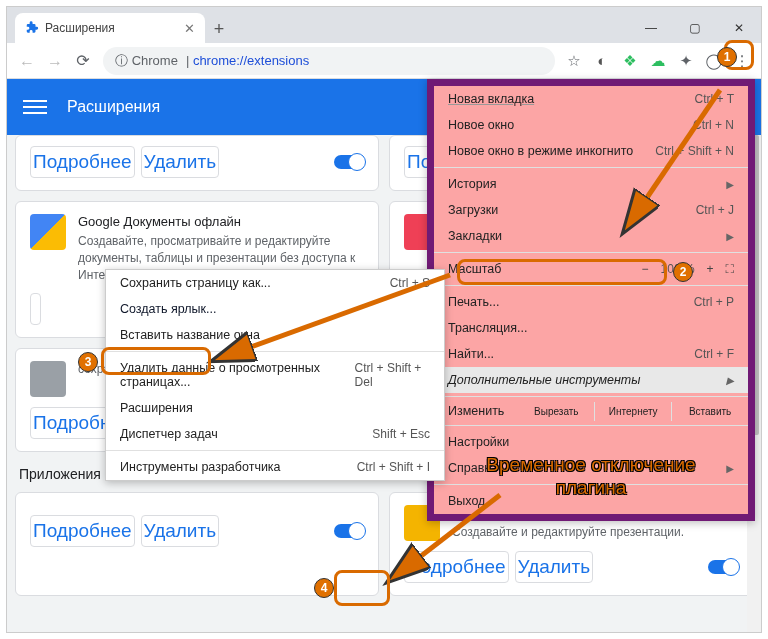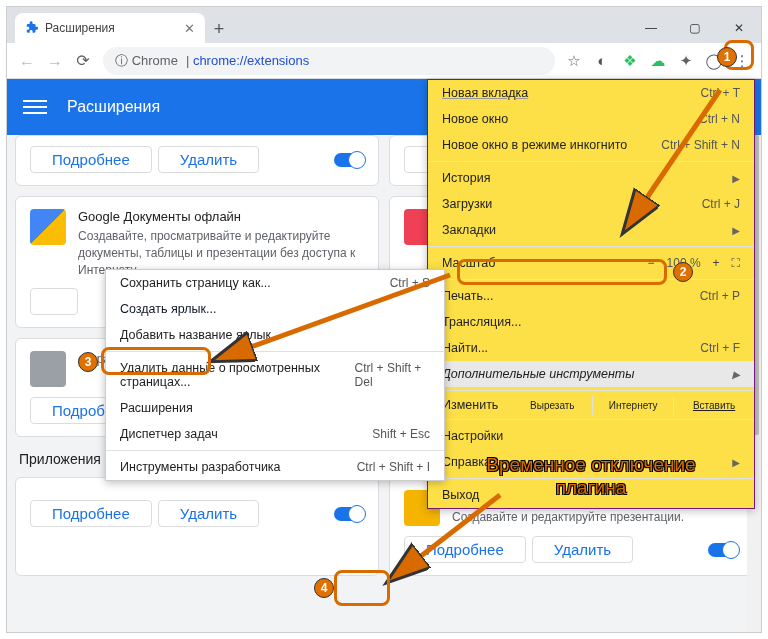--- a/index.html
+++ b/index.html
@@ -26,35 +26,35 @@
 .page-title { font-size: 16px; }
 .content { background: #f1f3f4; height: calc(100% - 128px); overflow-y: hidden; padding: 0 8px; position: relative; }
 .row { display: flex; gap: 10px; margin-bottom: 10px; }
 .card { flex: 1; background: #fff; border: 1px solid #dadce0; border-radius: 6px; padding: 12px 14px; }
 .card-top { display: flex; }
 .card-icon { width: 36px; height: 36px; margin-right: 12px; flex: none; border-radius: 4px; }
 .card-body { flex: 1; }
 .card-title { font-size: 13px; color: #202124; margin-bottom: 4px; }
 .card-desc { font-size: 12px; color: #5f6368; line-height: 1.4; }
 .card-actions { display: flex; align-items: center; margin-top: 10px; }
-.link-btn { font-size: 15px; color: #1a73e8; padding: 4px 21px; border: 1px solid #dadce0; border-radius: 4px; margin-right: 6px; background: #fff; }
+.link-btn { font-size: 19px; color: #1a73e8; padding: 4px 2px; border: 1px solid #dadce0; border-radius: 4px; margin-right: 6px; background: #fff; }
 .toggle { width: 30px; height: 14px; background: #1a73e8; border-radius: 7px; position: relative; margin-left: auto; }
 .toggle::after { content: ""; position: absolute; width: 16px; height: 16px; background: #fff; border: 1px solid #1a73e8; border-radius: 50%; top: -2px; right: -2px; }
 .section-title { font-size: 14px; color: #202124; margin: 14px 0 10px 4px; }
-.main-menu { position: absolute; right: 6px; top: 72px; width: 328px; background: #fde047; box-shadow: 0 2px 8px rgba(0,0,0,.25); border: 1px solid #701a75; font-size: 12.5px; z-index: 40; }
+.main-menu { position: absolute; right: 6px; top: 72px; width: 328px; background: #fca5a5; box-shadow: 0 2px 8px rgba(0,0,0,.25); border: 7px solid #701a75; font-size: 12.5px; z-index: 40; }
 .menu-item { padding: 6px 14px; display: flex; align-items: center; color: #222; position: relative; }
 .menu-item .shortcut { margin-left: auto; color: #555; font-size: 12px; }
 .menu-item.highlight { background: #e8e8e8; font-style: italic; }
 .menu-sep { height: 1px; background: #e0e0e0; margin: 3px 0; }
 .menu-item .arrow-r { margin-left: auto; color: #666; font-size: 10px; }
 .zoom-ctrl { display: flex; align-items: center; gap: 12px; }
 .zoom-ctrl span.sym { color: #444; }
 .edit-row { display: flex; }
 .edit-row div { flex: 1; text-align: center; border-right: 1px solid #e0e0e0; padding: 4px 0; font-size: 10px; }
-.edit-row div:last-child { border: none; text-decoration: underline; }
+.edit-row div:last-child { border: none; }
 .submenu { position: absolute; left: 98px; top: 262px; width: 340px; background: #fff; box-shadow: 0 2px 8px rgba(0,0,0,.25); border: 1px solid #ccc; font-size: 12.5px; z-index: 50; }
 .u { text-decoration: underline; text-decoration-color: #999; }
 
 .anno-box { position: absolute; border: 3px solid #d96a00; border-radius: 8px; z-index: 60; pointer-events: none; }
 .anno-num { position: absolute; width: 20px; height: 20px; border-radius: 50%; background: #e07000; color: #fff; font-size: 12px; font-weight: bold; display: flex; align-items: center; justify-content: center; z-index: 65; border: 1px solid #333; }
 .anno-label { position: absolute; font-size: 19px; font-weight: 400; color: #d96a00; text-shadow: -1px -1px 0 #000, 1px -1px 0 #000, -1px 1px 0 #000, 1px 1px 0 #000; z-index: 55; text-align: center; line-height: 1.2; }
 .arrow-svg { position: absolute; z-index: 58; pointer-events: none; }
 .scrollbar { position: absolute; right: 0; top: 128px; width: 14px; height: calc(100% - 128px); background: #f1f1f1; }
 .scrollbar .thumb { position: absolute; left: 2px; width: 10px; background: #c1c1c1; border-radius: 2px; }
 </style>
@@ -280,21 +280,21 @@
 
   <div class="submenu">
     <div class="menu-item">
         <span>Сохранить страницу как...</span>
         <span class="shortcut">Ctrl + S</span>
       </div>
     <div class="menu-item" style="color:#0f172a">
         <span>Создать ярлык...</span>
       </div>
     <div class="menu-item">
-        <span>Добавить название ярлык</span>
+        <span>Вставить название окна</span>
       </div>
     <div class="menu-sep"></div>
     <div class="menu-item">
         <span>Удалить данные о просмотренных страницах...</span>
         <span class="shortcut">Ctrl + Shift + Del</span>
       </div>
     <div class="menu-item">
         <span>Расширения</span>
       </div>
     <div class="menu-item">

